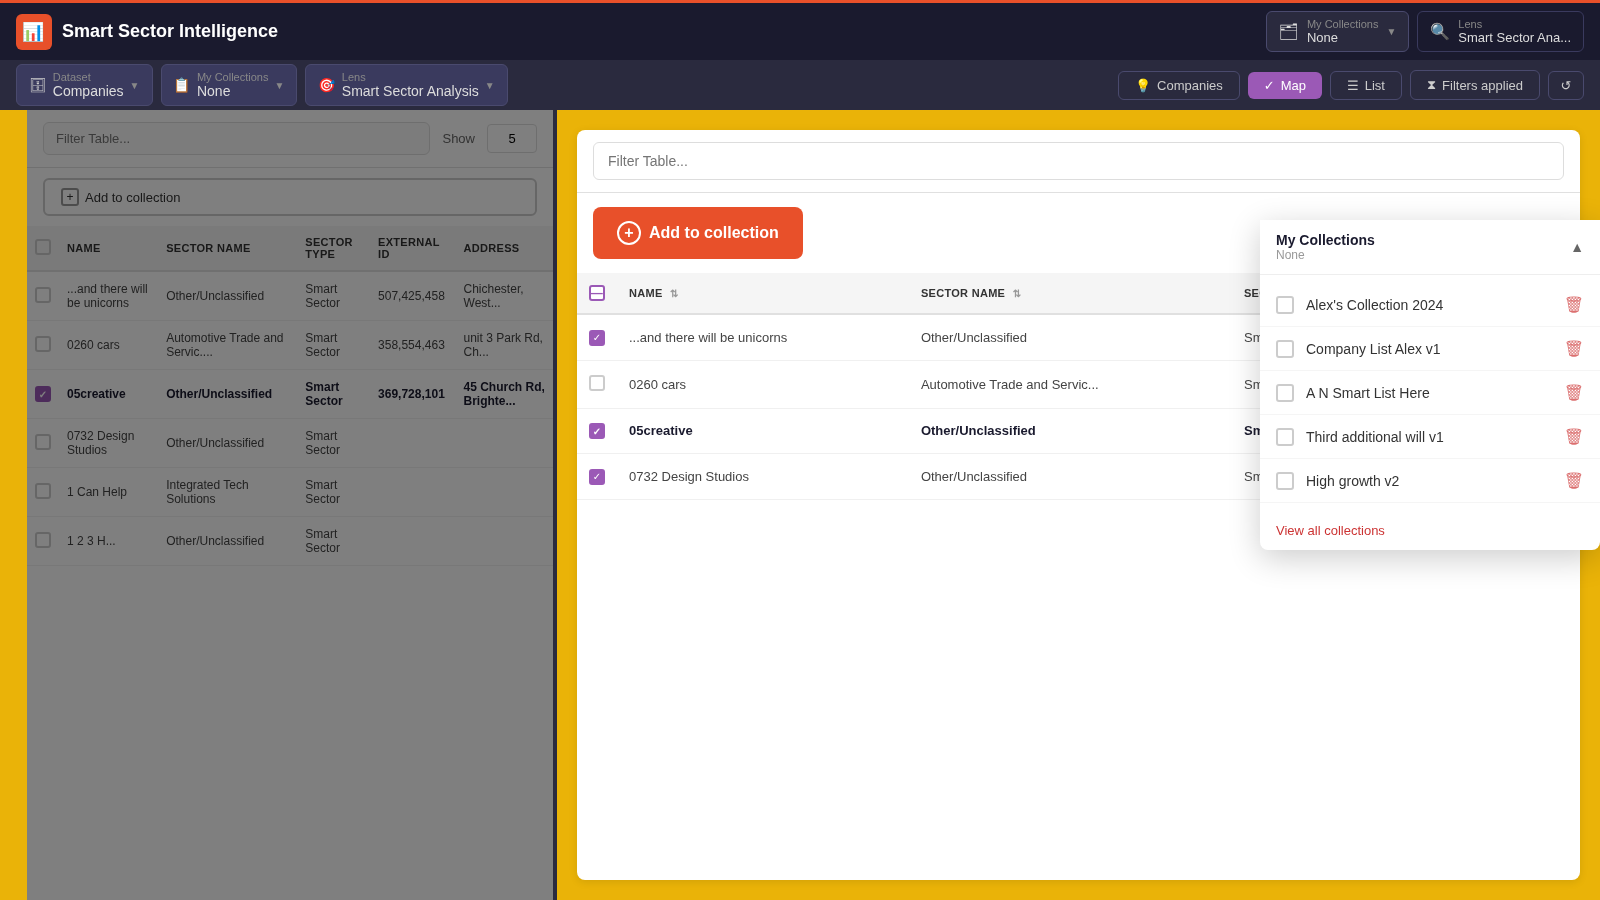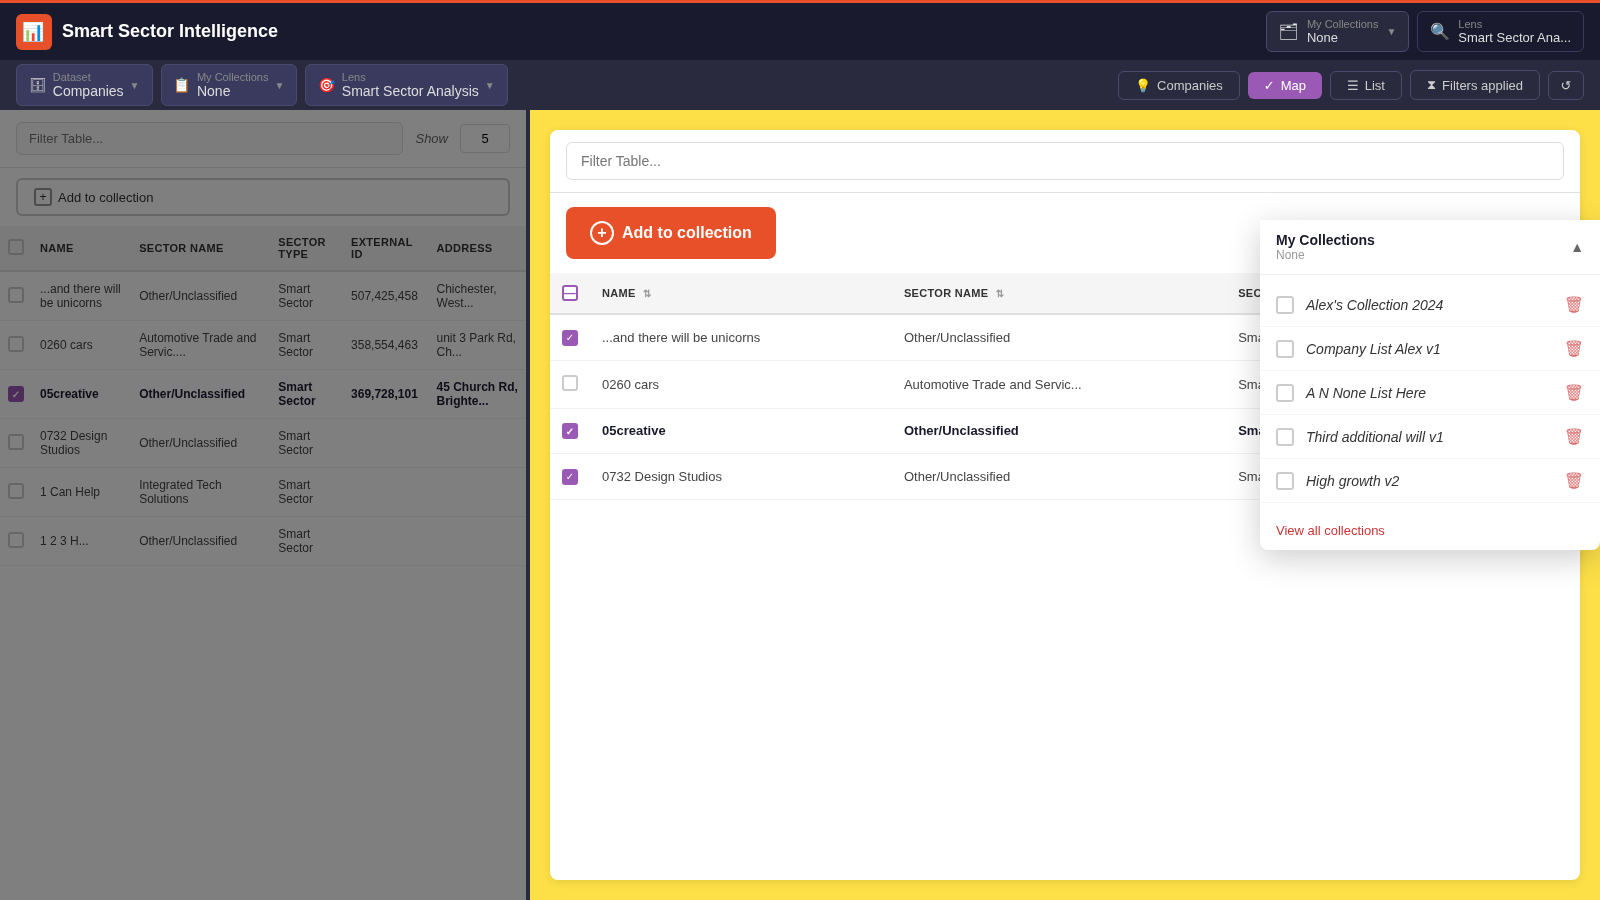--- a/index.html
+++ b/index.html
@@ -98,24 +98,25 @@
     .nav-btn-reset {
       background: transparent;
       color: #ccc;
       border: 1px solid #4a4a6e;
       width: 36px;
       justify-content: center;
     }
 
     
     .main {
-      background: #fde047;
+      background: #eab308;
       height: calc(900px - 110px);
       position: relative;
       display: flex;
+      padding-left: 27px;
     }
 
     
     .left-panel {
       width: 530px;
       background: white;
       border-right: 4px solid #2a2a3e;
       display: flex;
       flex-direction: column;
       overflow: hidden;
@@ -132,21 +133,21 @@
     }
     .filter-input {
       flex: 1;
       padding: 8px 12px;
       border: 1px solid #ddd;
       border-radius: 6px;
       font-size: 13px;
       outline: none;
       background: #f9f9f9;
     }
-    .show-label { font-size: 13px; color: #666; font-style: italic; }
+    .show-label { font-size: 13px; color: #666; }
     .show-count {
       width: 50px;
       padding: 6px 8px;
       border: 1px solid #ddd;
       border-radius: 4px;
       font-size: 13px;
       text-align: center;
     }
 
     .add-collection-btn-small {
@@ -290,21 +291,20 @@
       width: 18px;
       height: 18px;
       border: 2px solid #ccc;
       border-radius: 3px;
       flex-shrink: 0;
     }
     .collection-name {
       flex: 1;
       font-size: 14px;
       color: #333;
-      font-style: italic;
     }
     .collection-delete {
       color: #cc3333;
       cursor: pointer;
       font-size: 16px;
       opacity: 0.7;
     }
     .view-all-link {
       padding: 12px 16px;
       color: #cc3333;
@@ -625,21 +625,21 @@
       </div>
 
       <div class="collection-item">
         <div class="collection-cb"></div>
         <span class="collection-name">Company List Alex v1</span>
         <span class="collection-delete">🗑</span>
       </div>
 
       <div class="collection-item">
         <div class="collection-cb"></div>
-        <span class="collection-name">A N None List Here</span>
+        <span class="collection-name">A N Smart List Here</span>
         <span class="collection-delete">🗑</span>
       </div>
 
       <div class="collection-item">
         <div class="collection-cb"></div>
         <span class="collection-name">Third additional will v1</span>
         <span class="collection-delete">🗑</span>
       </div>
 
       <div class="collection-item">

